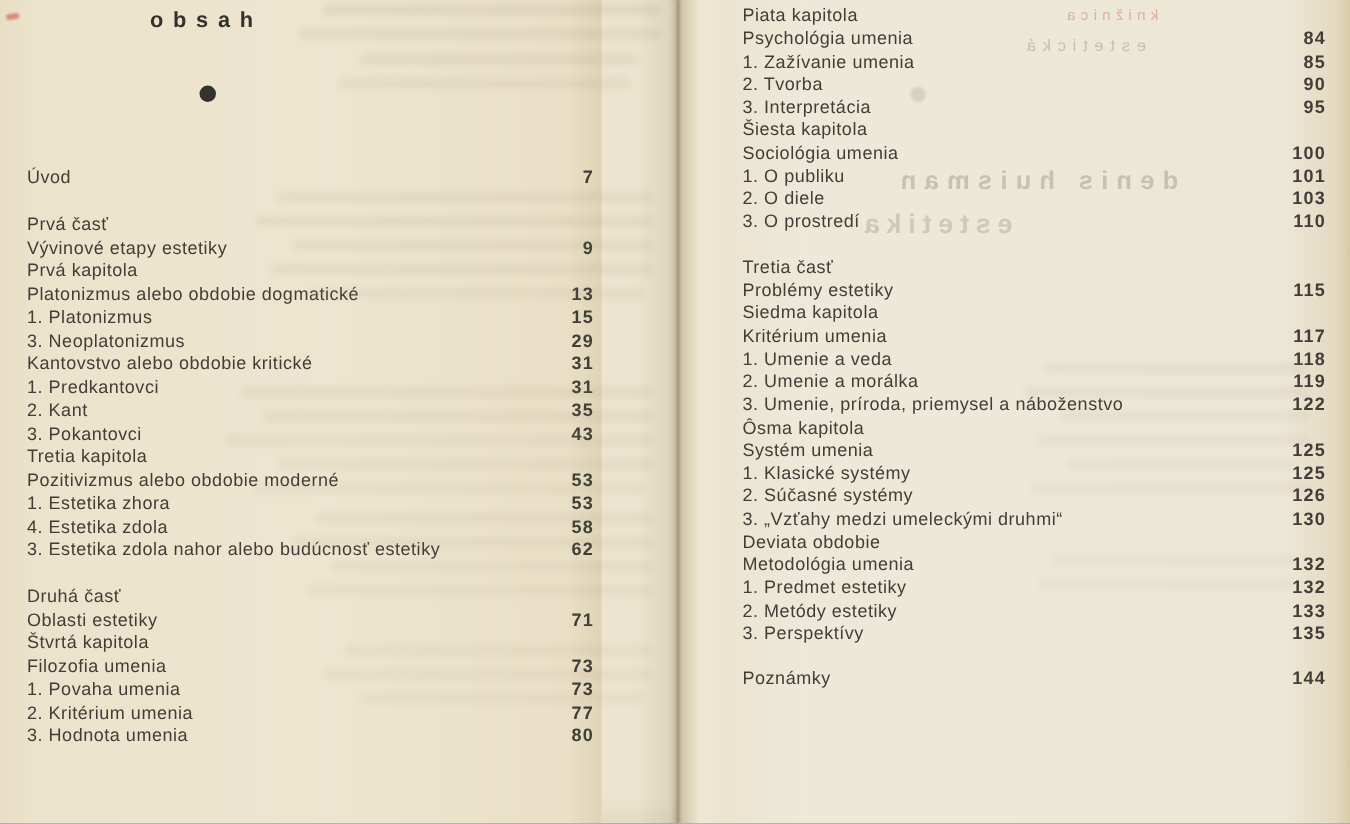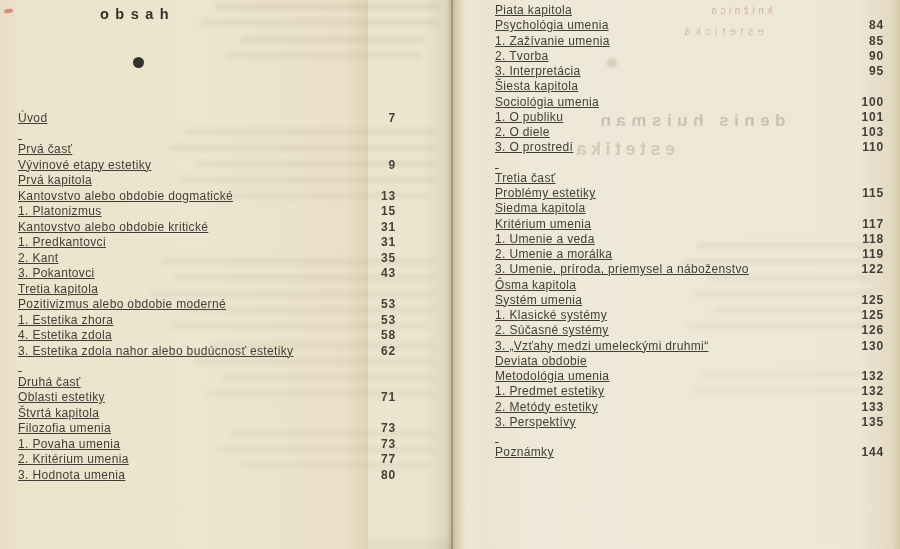--- a/index.html
+++ b/index.html
@@ -4,21 +4,21 @@
 <style>
   html,body { margin:0; padding:0; background:#888; }
   .spread {
     position:relative; width:900px; height:549px; overflow:hidden;
     font-family:"Liberation Sans", sans-serif;
     background:#ece4ce;
     box-shadow: inset 0 -8px 14px rgba(90,70,40,0.06);
   }
   .page { position:absolute; top:0; height:549px; }
   .page-left {
-    left:0; width:368px;
+    left:0; width:401px;
     background: linear-gradient(90deg,#e8dec5 0%,#ece3cc 6%,#ede5cf 55%,#eae0c7 94%,#dfd4b6 100%);
   }
   .page-right {
     left:452px; width:448px;
     background: linear-gradient(90deg,#e0d5b8 0%,#eae3cf 4%,#eee8d8 18%,#ede7d6 90%,#e4dac2 98%,#d6c9a7 100%);
   }
   .gutter-shadow {
     position:absolute; left:424px; top:0; width:58px; height:549px; pointer-events:none;
     background: linear-gradient(90deg,
       rgba(110,88,52,0) 0%, rgba(110,88,52,0.10) 38%, rgba(78,60,32,0.26) 47%,
@@ -34,21 +34,21 @@
   }
   .divider-dot {
     position:absolute; left:133px; top:57px; width:11px; height:11px;
     border-radius:50%; background:#34322c;
   }
   .toc { position:absolute; font-size:12px; color:#403e37; letter-spacing:0.35px; }
   .toc-left  { left:18px;  top:111px; width:378px; --lh:15.5px; }
   .toc-right { left:43px;  top:3px;   width:389px; --lh:15.25px; }
   .toc-row { display:flex; justify-content:space-between; align-items:baseline;
              height:var(--lh); line-height:var(--lh); }
-  .toc-title { white-space:pre;text-decoration:underline; }
+  .toc-title { white-space:pre; }
   .toc-page { letter-spacing:0.8px;font-weight:bold; }
   .ghost { position:absolute; transform:scaleX(-1); white-space:nowrap;
            pointer-events:none; filter:blur(0.4px); }
   .ghost-series1 { left:256px; top:5px;  font-size:10px; letter-spacing:3.5px;
                    color:rgba(193,108,96,0.45); }
   .ghost-series2 { left:228px; top:25px; font-size:11px; letter-spacing:4.5px;
                    color:rgba(158,155,138,0.50); }
   .ghost-author  { left:143px; top:111px; font-size:17px; letter-spacing:5.5px;
                    color:rgba(168,163,146,0.55); font-weight:600; }
   .ghost-title   { left:120px; top:139px; font-size:18px; letter-spacing:4.5px;
@@ -85,26 +85,30 @@
         </div>
         <div class="toc-row">
           <span class="toc-title">Vývinové etapy estetiky</span>
           <span class="toc-page">9</span>
         </div>
         <div class="toc-row">
           <span class="toc-title">Prvá kapitola</span>
           <span class="toc-page"></span>
         </div>
         <div class="toc-row">
-          <span class="toc-title">Kantovstvo alebo obdobie dogmatické</span>
+          <span class="toc-title">Platonizmus alebo obdobie dogmatické</span>
           <span class="toc-page">13</span>
         </div>
         <div class="toc-row">
           <span class="toc-title">1. Platonizmus</span>
           <span class="toc-page">15</span>
+        </div>
+        <div class="toc-row">
+          <span class="toc-title">3. Neoplatonizmus</span>
+          <span class="toc-page">29</span>
         </div>
         <div class="toc-row">
           <span class="toc-title">Kantovstvo alebo obdobie kritické</span>
           <span class="toc-page">31</span>
         </div>
         <div class="toc-row">
           <span class="toc-title">1. Predkantovci</span>
           <span class="toc-page">31</span>
         </div>
         <div class="toc-row">

